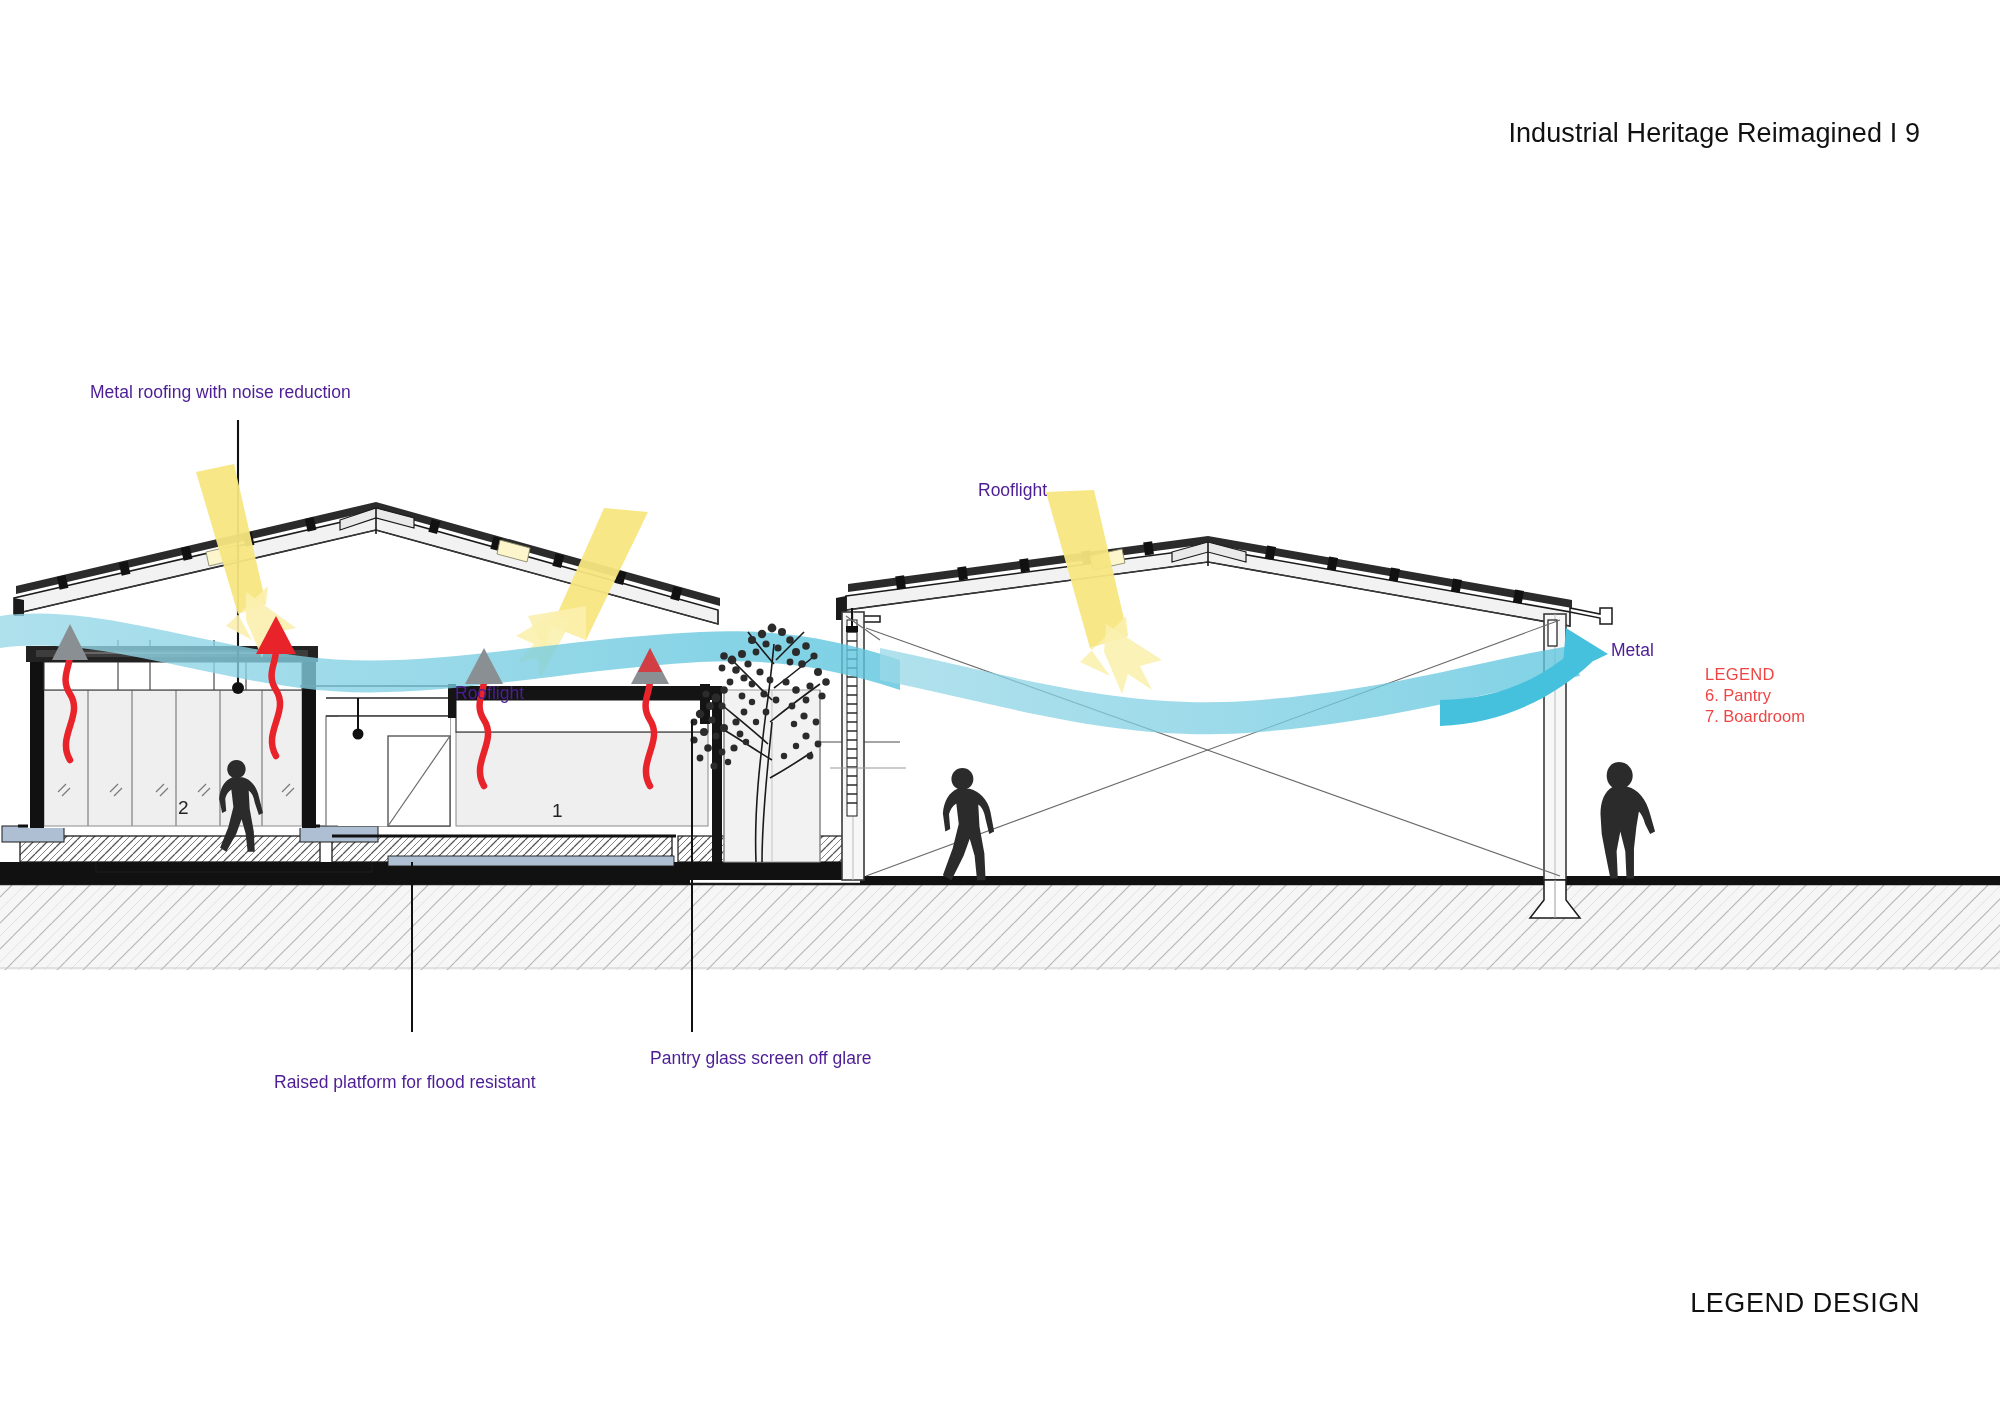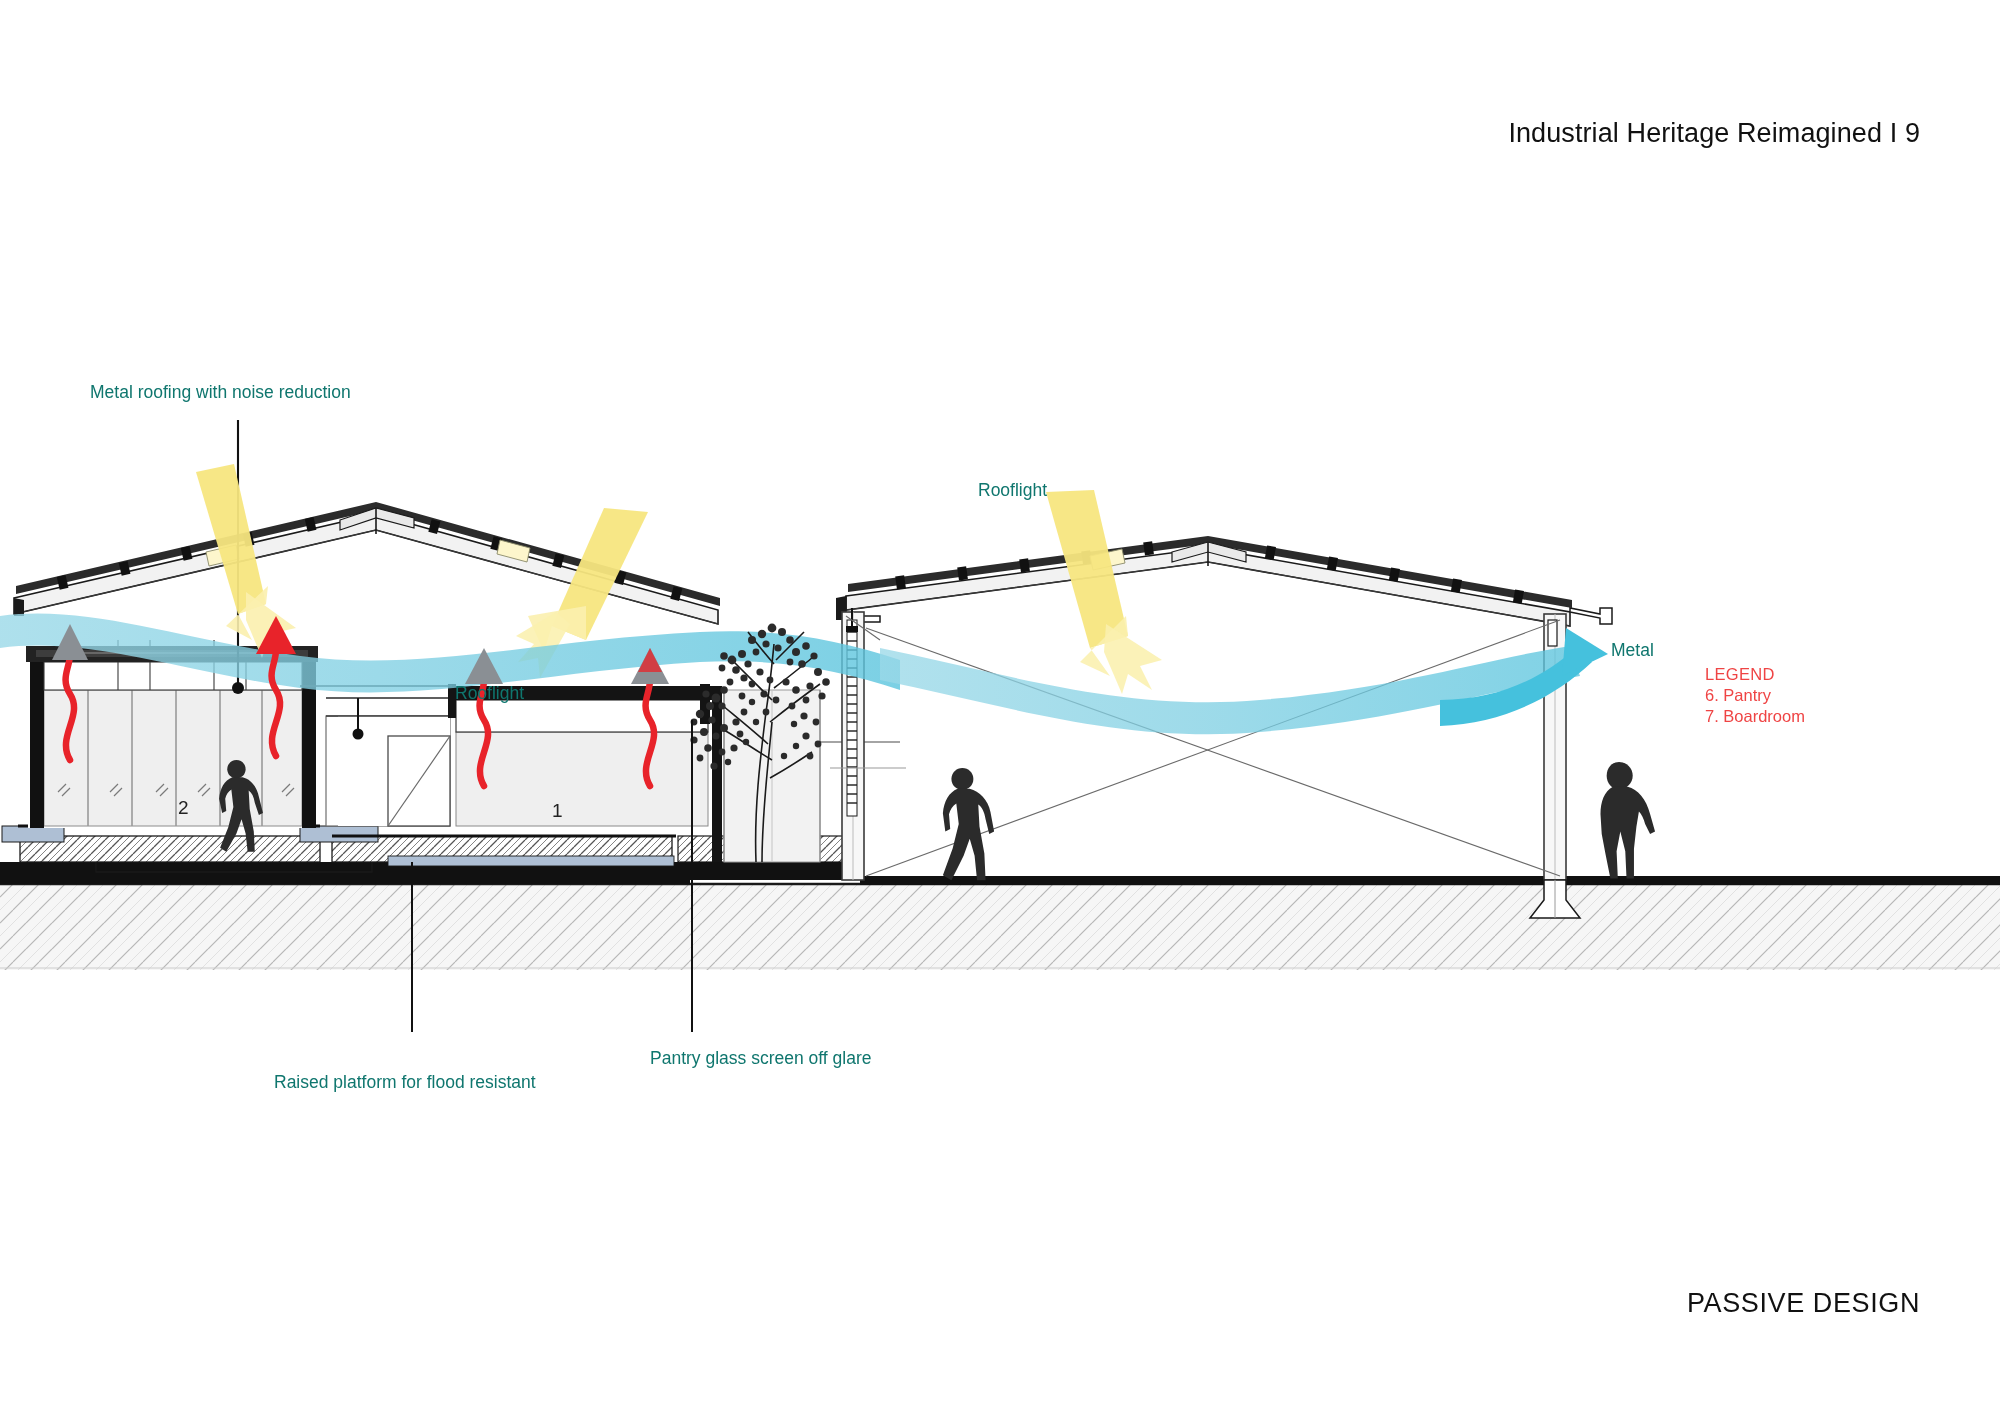--- a/index.html
+++ b/index.html
@@ -52,21 +52,21 @@
     position: absolute;
     left: 1705px;
     top: 664px;
     font-size: 16.5px;
     line-height: 21px;
     color: #ef4444;
   }
   #legend-block .legend-head { letter-spacing: 0.3px; }
   .callout {
     font-size: 17.5px;
-    color: #0f766e;
+    color: #4c1d95;
   }
   #lbl-metal  { left: 90px;  top: 382px; }
   #lbl-raised { left: 274px; top: 1072px; }
   #lbl-tinted { left: 650px; top: 1048px; }
   #lbl-rooflight-right { left: 978px; top: 480px; }
   #lbl-rooflight-left  { left: 455px; top: 683px; }
   #lbl-wind   { left: 1611px; top: 640px; }
   .roomnum {
     font-size: 19px;
     color: #222222;
@@ -495,21 +495,21 @@
 
       <line x1="412" y1="862" x2="412" y2="1032"></line>
 
       <line x1="692" y1="720" x2="692" y2="1032"></line>
     </g>
 
   </svg>
 
   <div class="txt" id="page-header">Industrial Heritage Reimagined I 9</div>
 
-  <div class="txt" id="sheet-title">PASSIVE DESIGN</div>
+  <div class="txt" id="sheet-title">LEGEND DESIGN</div>
 
   <div class="txt callout" id="lbl-metal">Metal roofing with noise reduction</div>
 
   <div class="txt callout" id="lbl-raised">Raised platform for flood resistant</div>
 
   <div class="txt callout" id="lbl-tinted">Pantry glass screen off glare</div>
 
   <div class="txt callout" id="lbl-rooflight-right">Rooflight</div>
 
   <div class="txt callout" id="lbl-rooflight-left">Rooflight</div>

